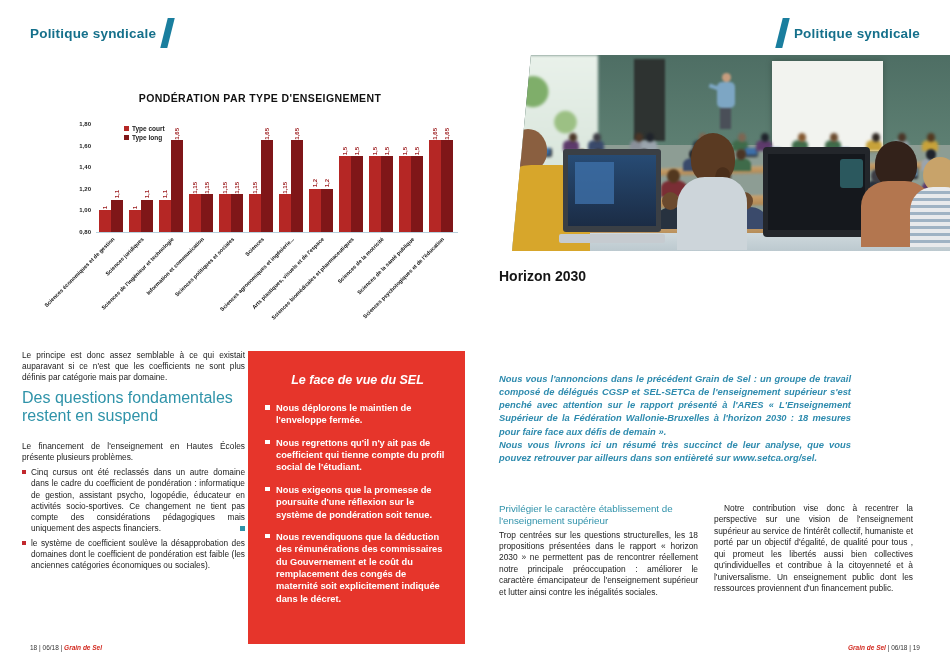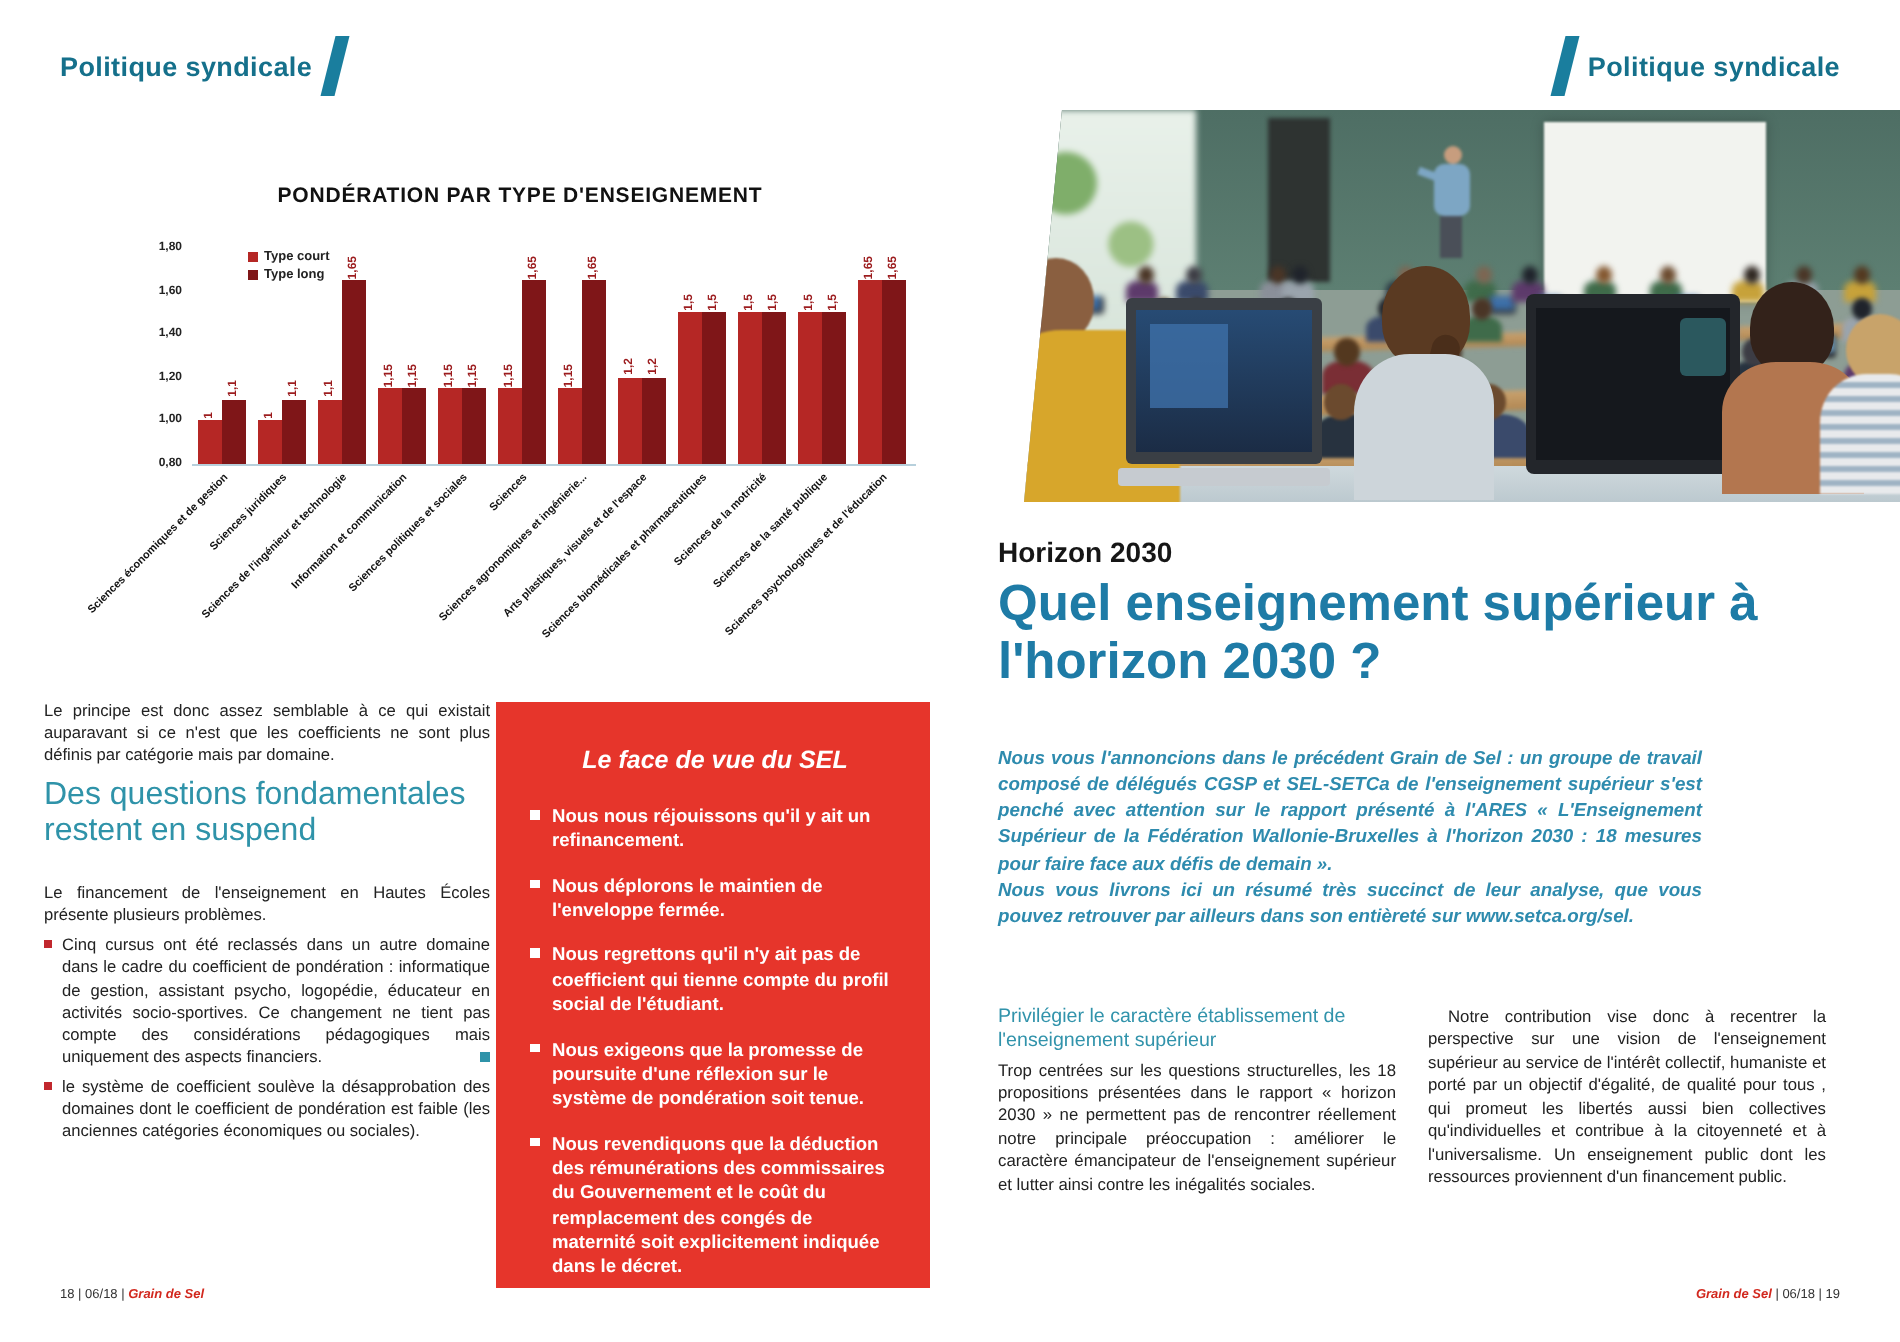--- a/index.html
+++ b/index.html
@@ -268,21 +268,20 @@
     <p style="margin-bottom:1px;">Le financement de l'enseignement en Hautes Écoles présente plusieurs problèmes.</p>
     <ul class="blist" id="leftBullets">
         <li><span class="sq"></span>Cinq cursus ont été reclassés dans un autre domaine dans le cadre du coefficient de pondération : informatique de gestion, assistant psycho, logopédie, éducateur en activités socio-sportives. Ce changement ne tient pas compte des considérations pédagogiques mais uniquement des aspects financiers.<span class="endmark"></span></li>
         <li><span class="sq"></span>le système de coefficient soulève la désapprobation des domaines dont le coefficient de pondération est faible (les anciennes catégories économiques ou sociales).</li>
       </ul>
   </div>
 
   <div class="selbox">
     <div class="seltitle">Le face de vue du SEL</div>
     <ul class="selist" id="selBullets">
-        <li><span class="wsq"></span>Nous nous réjouissons qu'il y ait un refinancement.</li>
         <li><span class="wsq"></span>Nous déplorons le maintien de l'enveloppe fermée.</li>
         <li><span class="wsq"></span>Nous regrettons qu'il n'y ait pas de coefficient qui tienne compte du profil social de l'étudiant.</li>
         <li><span class="wsq"></span>Nous exigeons que la promesse de poursuite d'une réflexion sur le système de pondération soit tenue.</li>
         <li><span class="wsq"></span>Nous revendiquons que la déduction des rémunérations des commissaires du Gouvernement et le coût du remplacement des congés de maternité soit explicitement indiquée dans le décret.</li>
       </ul>
   </div>
 
   <div class="photo">
     <div class="ph" style="left:0;top:0;width:100%;height:46%;background:linear-gradient(#4e6e64,#5d7f72);"></div>
     <div class="ph" style="left:0;top:0;width:21%;height:62%;background:radial-gradient(circle at 30% 30%,#7fae6a 0 14%,transparent 15%),radial-gradient(circle at 65% 55%,#9cc084 0 12%,transparent 13%),linear-gradient(#e9f1ea,#d7e4da);filter:blur(1.5px);"></div>
@@ -453,21 +452,20 @@
       <div style="position:absolute;left:20%;top:0;width:42px;height:46px;border-radius:50% 50% 42% 42%;background:#33221a;"></div>
       <div style="position:absolute;left:0;top:40px;width:100%;height:60%;border-radius:38% 38% 0 0;background:#b3764f;"></div>
     </div>
     <div class="ph" style="right:-4%;bottom:0;width:13%;height:48%;filter:blur(.4px);">
       <div style="position:absolute;left:22%;top:0;width:34px;height:36px;border-radius:50%;background:#c8a36a;"></div>
       <div style="position:absolute;left:0;top:30px;width:100%;height:64%;border-radius:40% 40% 0 0;background:repeating-linear-gradient(#e8eaec 0 4px,#9fb3c4 4px 7px);"></div>
     </div>
   </div>
 
   <div class="kicker">Horizon 2030</div>
-  <div class="rtitle">Quel enseignement supérieur à l'horizon 2030 ?</div>
   <div class="rlead" id="rlead">
       <p>Nous vous l'annoncions dans le précédent Grain de Sel : un groupe de travail composé de délégués CGSP et SEL-SETCa de l'enseignement supérieur s'est penché avec attention sur le rapport présenté à l'ARES « L'Enseignement Supérieur de la Fédération Wallonie-Bruxelles à l'horizon 2030 : 18 mesures pour faire face aux défis de demain ».</p>
       <p>Nous vous livrons ici un résumé très succinct de leur analyse, que vous pouvez retrouver par ailleurs dans son entièreté sur www.setca.org/sel.</p>
     </div>
 
   <div class="rcols">
     <div class="rcol">
       <div class="rsubhead">Privilégier le caractère établissement de l'enseignement supérieur</div>
       <p>Trop centrées sur les questions structurelles, les 18 propositions présentées dans le rapport « horizon 2030 » ne permettent pas de rencontrer réellement notre principale préoccupation : améliorer le caractère émancipateur de l'enseignement supérieur et lutter ainsi contre les inégalités sociales.</p>
     </div>

